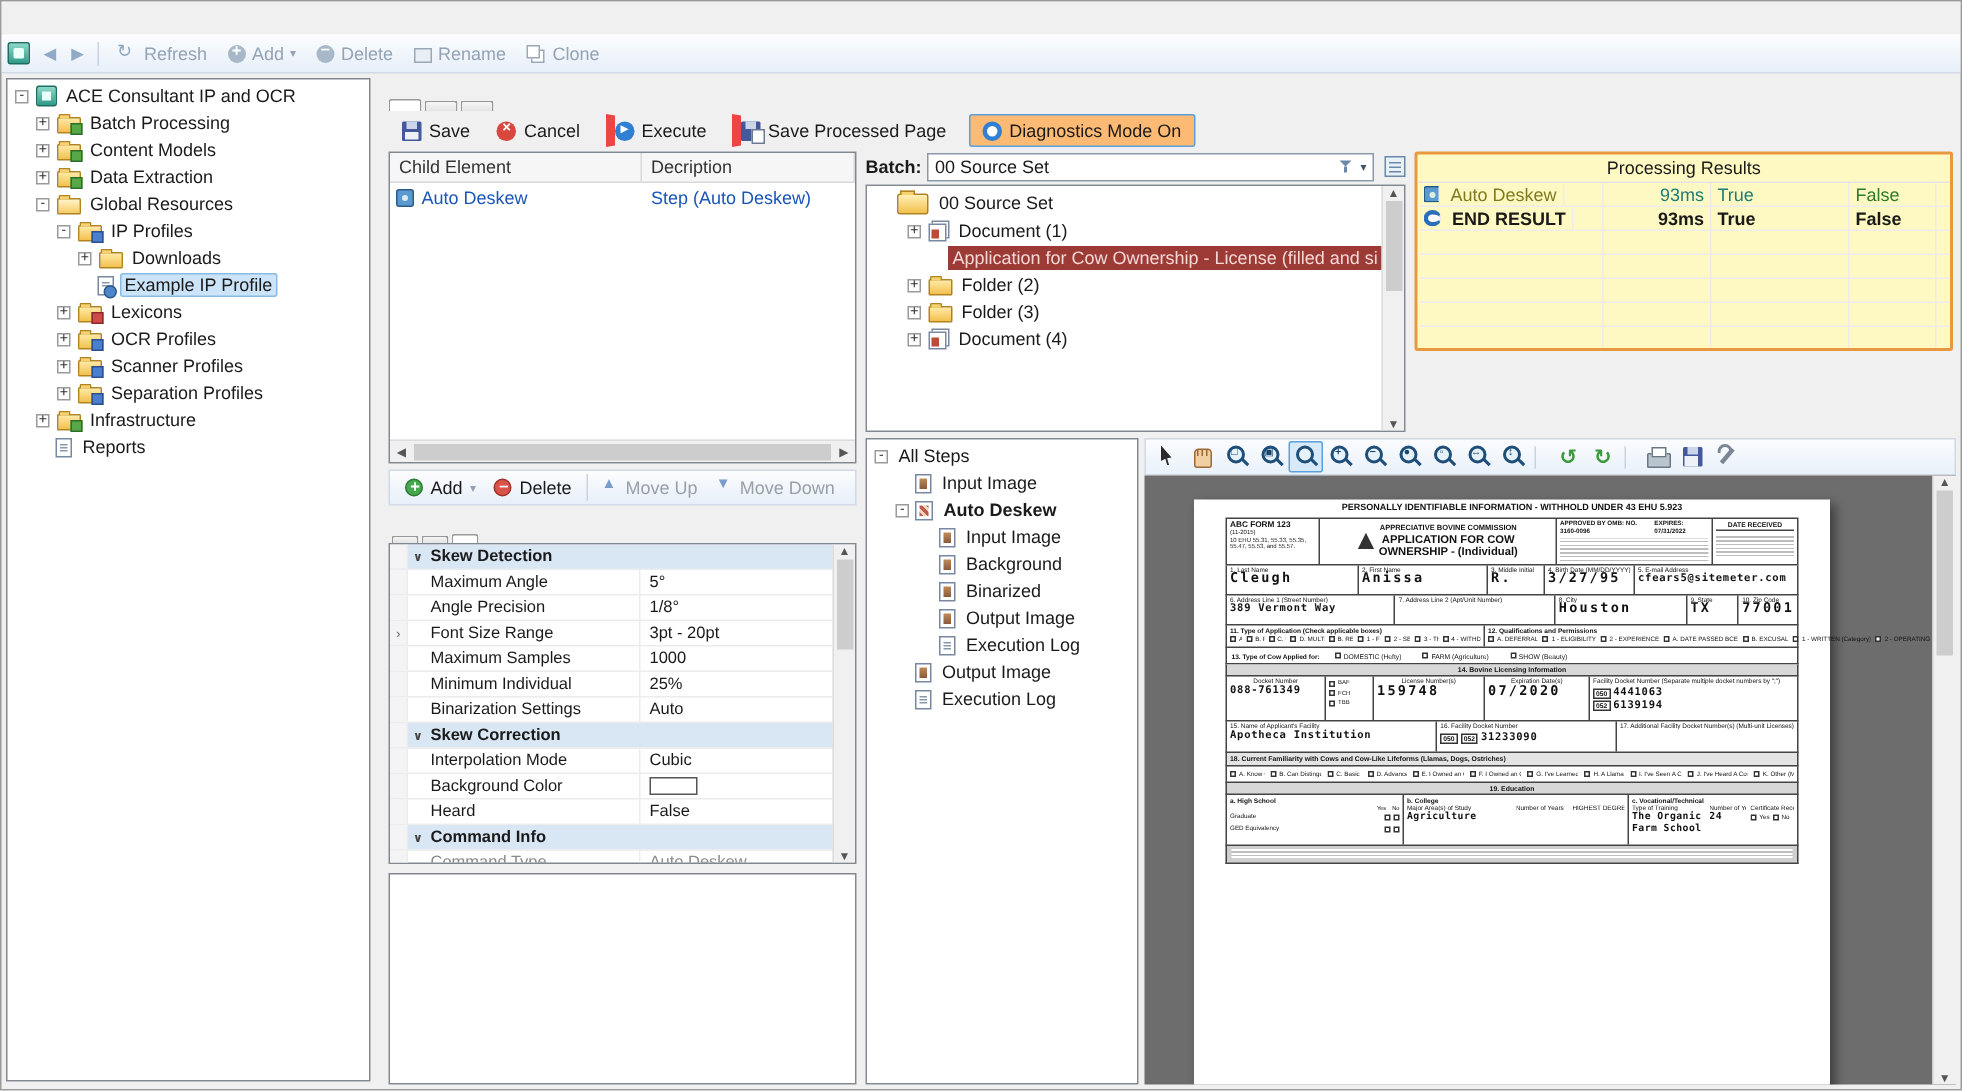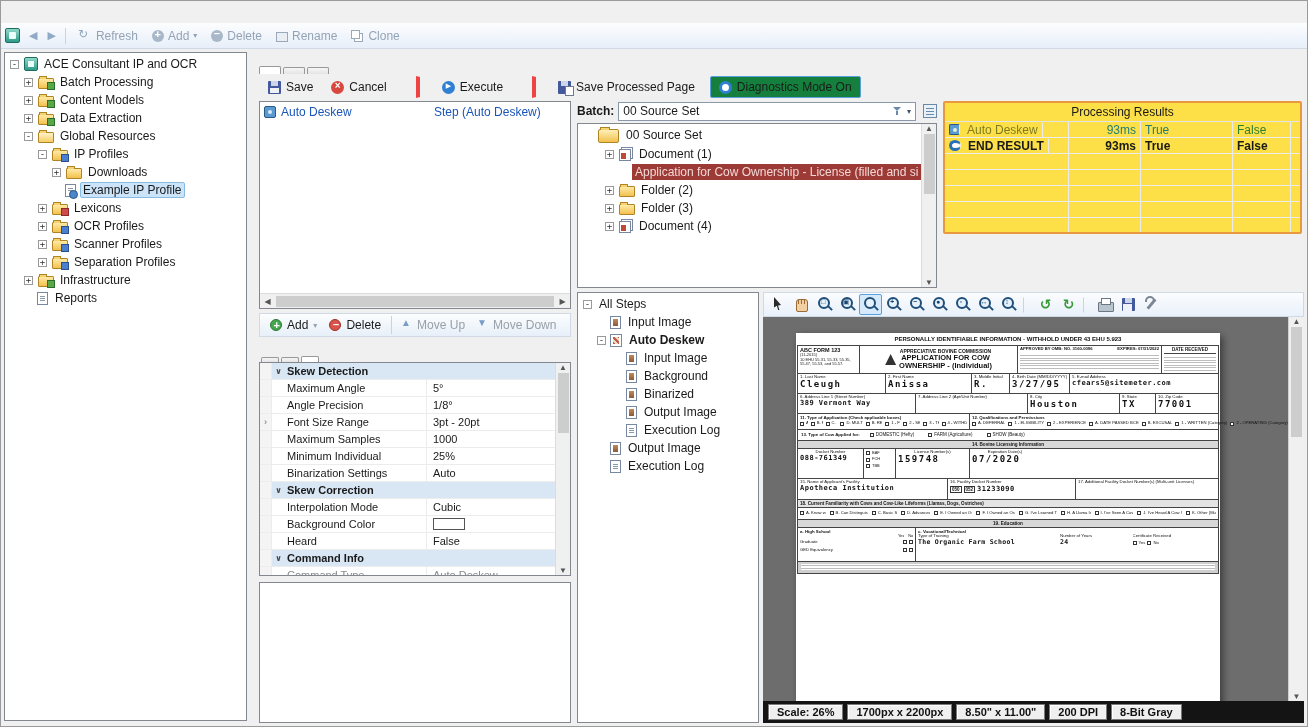--- a/index.html
+++ b/index.html
@@ -84,22 +84,22 @@
 .titem.bold .tlabel{font-weight:700}
 
 
 .navpanel{position:absolute;left:3px;top:51px;width:243px;height:669px}
 .main{position:absolute;left:252px;top:48px;right:0;bottom:0}
 .main-tabs{display:flex;align-items:flex-end;margin:4px 0 0 6px;height:21px}
 .tab{padding:3px 10px;border:1px solid #989898;border-bottom:none;background:linear-gradient(#f6f6f6,#e4e4e4);margin-right:2px;border-radius:2px 2px 0 0}
 .tab.active{background:#fff;padding-bottom:4px}
 .action-bar{display:flex;align-items:center;height:26px;margin:0 4px 0 6px}
 .abtn{display:flex;align-items:center;gap:5px;padding:3px 8px;color:#1a1a1a;border:1px solid transparent}
-.abtn.sep{border-left:4px solid #ef4444;padding-left:22px;margin-left:20px}
-.abtn.toggled{border:1px solid #5aa0dc;background:#15803d;border-radius:2px;margin-left:6px}
+.abtn.sep{border-left:6px solid #ef4444;padding-left:0;margin-left:8px}
+.abtn.toggled{border:1px solid #5aa0dc;background:#fdba74;border-radius:2px;margin-left:6px}
 .body{position:absolute;left:6px;top:52px;right:3px;bottom:3px}
 
 
 .col-left{position:absolute;left:0;top:0;width:312px;height:100%;display:flex;flex-direction:column}
 .child-grid{height:208px;background:#fff;border:1px solid #828790;display:flex;flex-direction:column}
 .cg-head{display:flex;height:20px;background:#f6f6f6;border-bottom:1px solid #d8d8d8;color:#333}
 .cg-head span{padding:2px 6px;border-right:1px solid #d8d8d8}
 .cg-c1{width:168px;flex:none}.cg-c2{flex:1}
 .cg-row{display:flex;height:19px;align-items:center;color:#1a56b8}
 .cg-row .cg-c1{display:flex;align-items:center;gap:5px;padding:0 4px}
@@ -131,21 +131,21 @@
 .desc-box{flex:1;background:#fff;border:1px solid #828790;margin-top:6px}
 
 
 .batch-panel{position:absolute;left:318px;top:0;width:360px;height:187px;display:flex;flex-direction:column}
 .batch-bar{display:flex;align-items:center;height:22px;gap:4px;padding-bottom:2px}
 .batch-label{font-weight:700}
 .batch-combo{flex:1;height:19px;background:#fff;border:1px solid #8a98a8;display:flex;align-items:center;padding:0 4px;gap:4px}
 .batch-combo .val{flex:1}
 .combo-caret{font-size:8px;color:#456}
 .batch-tree{flex:1;background:#fff;border:1px solid #828790;overflow:hidden;position:relative;padding-top:1px}
-.results-panel{position:absolute;left:684px;top:0;right:2px;height:133px;background:#fde047;border:2px solid #e8993f;border-radius:2px;display:flex;flex-direction:column;overflow:hidden}
+.results-panel{position:absolute;left:684px;top:0;right:2px;height:133px;background:#fef9c3;border:2px solid #e8993f;border-radius:2px;display:flex;flex-direction:column;overflow:hidden}
 .res-title{height:19px;text-align:center;padding-top:2px;border-bottom:1px solid #e4e4e4;flex:none}
 .res-head{display:flex;height:19px;border-bottom:1px solid #c8c8c8;color:#222;flex:none}
 .res-head .res-hc{padding:2px 4px;border-right:1px solid #dcdcdc;overflow:hidden;white-space:nowrap}
 .rpt{display:contents}
 .res-head .rpt .res-hc:nth-child(1){width:124px}
 .res-head .rpt .res-hc:nth-child(2){width:72px}
 .res-head .rpt .res-hc:nth-child(3){width:92px}
 .res-head .rpt .res-hc:nth-child(4){width:58px}
 .res-hc.fill{flex:1;border-right:none}
 .res-row{display:flex;height:16px;border-bottom:1px solid #ececec;flex:none}
@@ -179,21 +179,21 @@
 .t-wrench::before{content:"";position:absolute;left:8px;top:3px;width:3px;height:12px;background:#7a8694;transform:rotate(40deg)}
 .t-wrench::after{content:"";position:absolute;left:3px;top:1px;width:6px;height:6px;border:2px solid #7a8694;border-radius:50%;clip-path:polygon(0 0,100% 0,100% 60%,0 60%)}
 .viewer{flex:1;background:#6d6d6d;position:relative;overflow:hidden}
 .viewer-vscroll{position:absolute;right:0;top:0;bottom:0;width:16px;background:#f0f0f0;border-left:1px solid #d0d0d0;display:flex;flex-direction:column;align-items:center}
 .viewer-status{height:22px;background:#141414;display:flex;align-items:center;gap:4px;padding:0 5px;flex:none}
 .vs-seg{background:#efefef;border:1px solid #7a7a7a;box-shadow:inset 1px 1px 0 #fff;padding:1px 8px;font-size:11px;font-weight:700;color:#111;white-space:nowrap}
 
 
 .dpage{position:absolute;left:33px;top:16px;width:424px;height:430px;background:#fff;box-shadow:3px 3px 7px rgba(0,0,0,.45);color:#111;line-height:1.15}
 .f-pii{font-size:6px;font-weight:700;text-align:center;padding:3px 0 2px}
-.fbx{border:1px solid #444;margin:0 1px;border-top:none}
+.fbx{border:1px solid #444;margin:0 21px;border-top:none}
 .fbx.first{border-top:1px solid #444}
 .f-head{display:flex}
 .f-head>div{border-right:1px solid #444;padding:1px 2px}
 .f-head>div:last-child{border-right:none}
 .f-head-l{width:62px}
 .f-code{font-size:5.5px;font-weight:700}
 .f-rev{font-size:4px;color:#222}
 .f-head-c{width:158px;display:flex;align-items:center;gap:3px;justify-content:center}
 .f-logo{flex:none;width:11px;height:11px;background:#333;clip-path:polygon(50% 0,100% 100%,0 100%)}
 .f-comm{font-size:5px;font-weight:700;text-align:center}
@@ -377,20 +377,24 @@
           <span>Diagnostics Mode On</span>
         </span>
         </div>
     </div>
 
     <div class="body">
 
       <div class="col-left">
 
         <div class="child-grid">
+          <div class="cg-head">
+            <span class="cg-c1">Child Element</span>
+            <span class="cg-c2">Decription</span>
+          </div>
           <div class="rpt"><div class="cg-row">
               <span class="cg-c1">
                   <span class="ic i-gear"></span>
                   <span>Auto Deskew</span>
                 </span>
               <span class="cg-c2">Step (Auto Deskew)</span>
             </div></div>
           <div class="cg-body"></div>
           <div class="hscroll">
             <span class="sarrow">◀</span>
@@ -924,20 +928,31 @@
                     </div></div>
               </div>
               <div class="c c-li">
                   <div class="f-lab" style="text-align:center">License Number(s)</div>
                   <div class="f-hand">159748</div>
                 </div>
               <div class="c c-ex">
                   <div class="f-lab" style="text-align:center">Expiration Date(s)</div>
                   <div class="f-hand">07/2020</div>
                 </div>
+              <div class="c c-fac">
+                <div class="f-lab">Facility Docket Number  (Separate multiple docket numbers by ";")</div>
+                <div class="facrow">
+                    <span class="bxlab">050</span>
+                    <span class="f-hand sm">4441063</span>
+                  </div>
+                <div class="facrow">
+                    <span class="bxlab">052</span>
+                    <span class="f-hand sm">6139194</span>
+                  </div>
+              </div>
             </div>
 
             <div class="fbx f-s15">
               <div class="c w1">
                   <div class="f-lab">15. Name of Applicant's Facility</div>
                   <div class="f-hand sm">Apotheca Institution</div>
                 </div>
               <div class="c w2">
                   <div class="f-lab">16. Facility Docket Number</div>
                 <div class="facrow">
@@ -1002,20 +1017,35 @@
                 <div class="rpt"><div class="ynrow">
                       <span class="lbl">Graduate</span>
                       <span class="bx"></span>
                       <span class="bx"></span>
                     </div><div class="ynrow">
                       <span class="lbl">GED Equivalency</span>
                       <span class="bx"></span>
                       <span class="bx"></span>
                     </div></div>
               </div>
+              <div class="blk b2">
+                <div class="f-secttl">b. College</div>
+                <div class="s19cols">
+                  <div style="flex:2">
+                      <div class="f-lab">Major Area(s) of Study</div>
+                      <div class="f-hand xs">Agriculture</div>
+                    </div>
+                  <div style="flex:1">
+                      <div class="f-lab">Number of Years</div>
+                    </div>
+                  <div style="flex:1">
+                      <div class="f-lab">HIGHEST DEGREE RECEIVED</div>
+                    </div>
+                </div>
+              </div>
               <div class="blk b3">
                 <div class="f-secttl">c. Vocational/Technical</div>
                 <div class="s19cols">
                   <div style="flex:2">
                       <div class="f-lab">Type of Training</div>
                       <div class="f-hand xs">The Organic Farm School</div>
                     </div>
                   <div style="flex:1">
                       <div class="f-lab">Number of Years</div>
                       <div class="f-hand xs">24</div>
@@ -1039,26 +1069,17 @@
           </div>
 
           <div class="viewer-vscroll">
             <span class="sarrow">▲</span>
             <span class="vthumb" style="height:110px"></span>
             <span class="vfill"></span>
             <span class="sarrow">▼</span>
           </div>
         </div>
 
-        <div class="viewer-status">
-          <div class="rpt" style="display:flex;gap:4px">
-              <span class="vs-seg">Scale: 26%</span>
-              <span class="vs-seg">1700px x 2200px</span>
-              <span class="vs-seg">8.50" x 11.00"</span>
-              <span class="vs-seg">200 DPI</span>
-              <span class="vs-seg">8-Bit Gray</span>
-            </div>
-        </div>
       </div>
 
     </div>
   </div>
 </div>
 
 </body></html>

